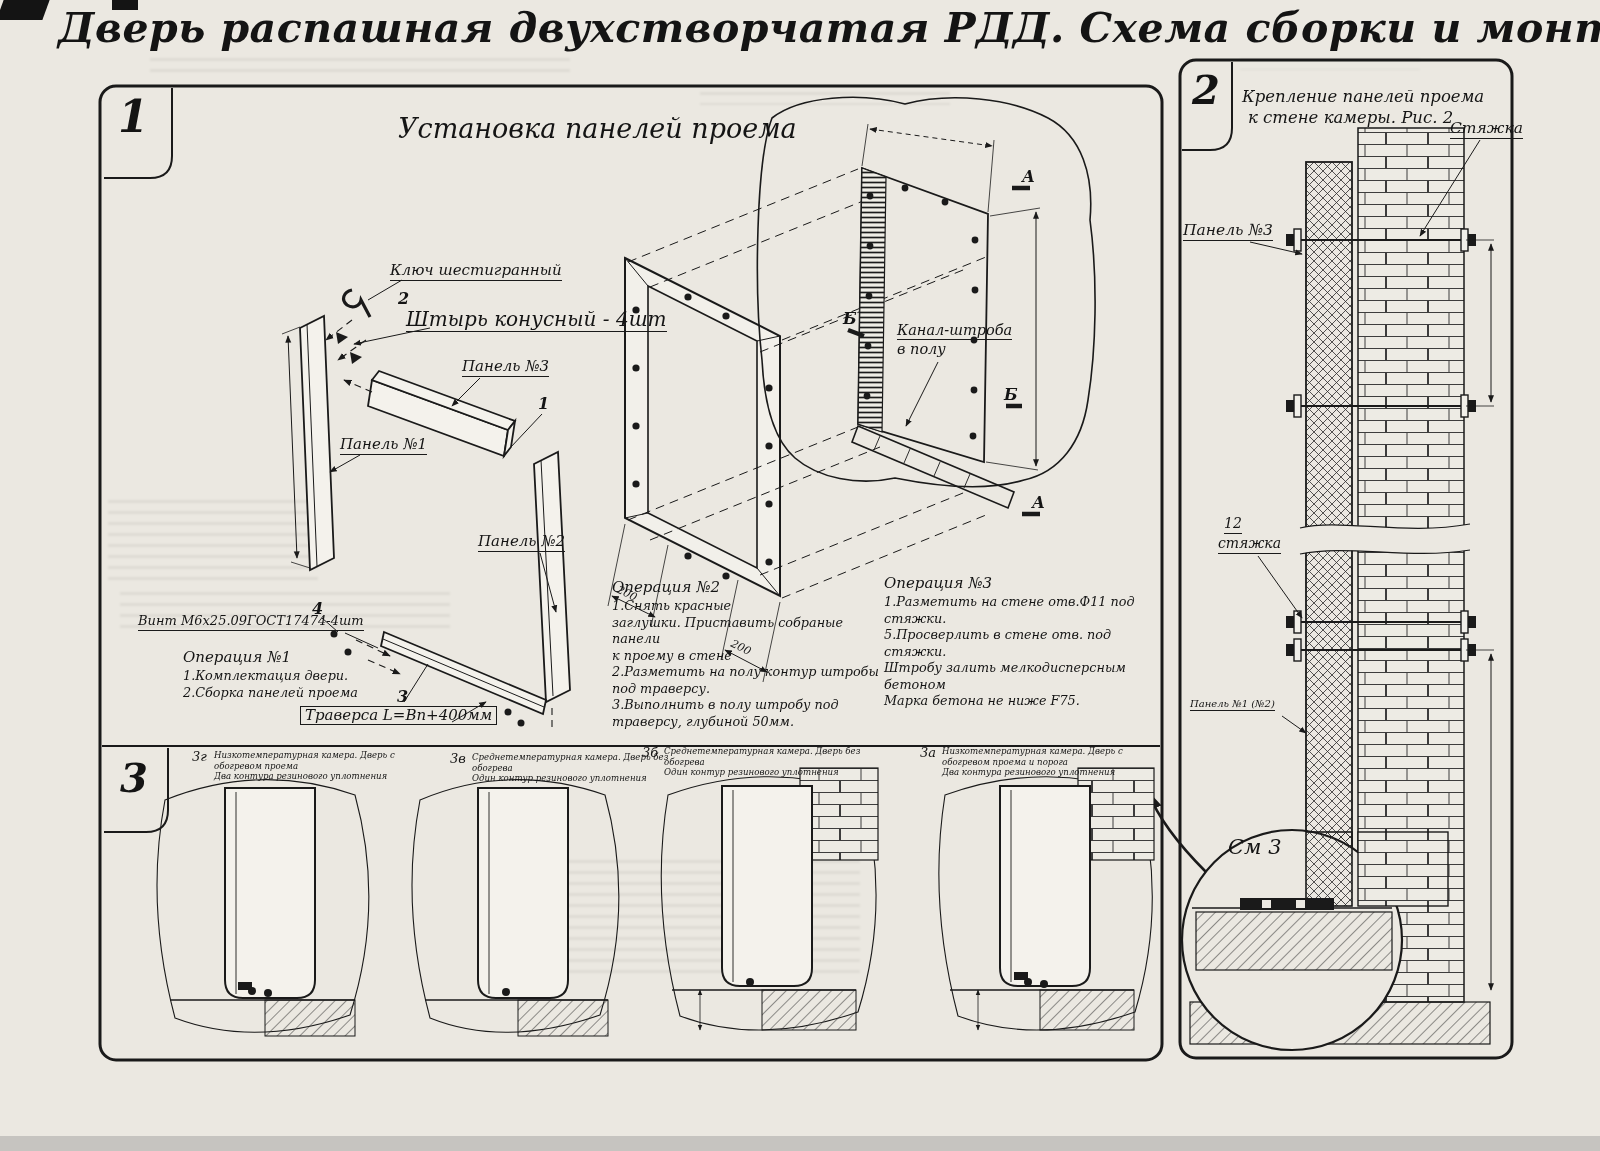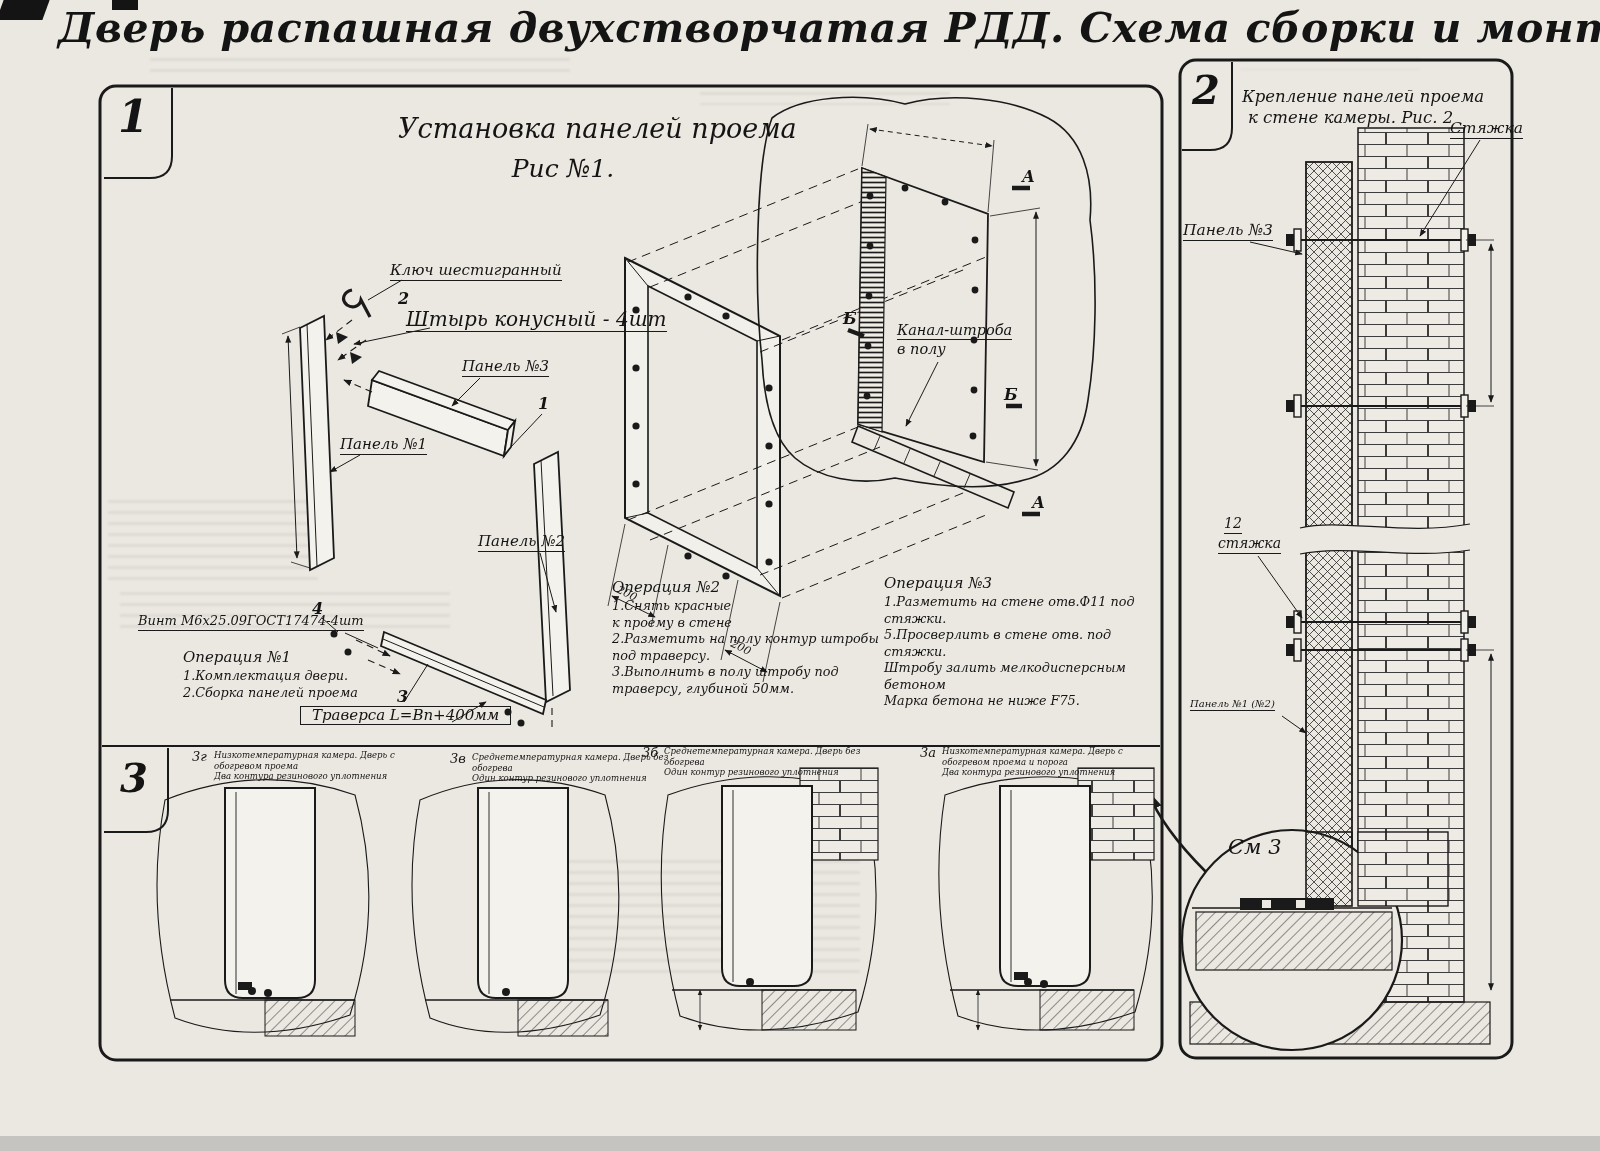--- a/index.html
+++ b/index.html
@@ -2,21 +2,21 @@
 <html><head>
 <meta charset="utf-8">
 <style>
   *{margin:0;padding:0;box-sizing:border-box}
   html,body{background:#b9b7b2}
   .page{position:relative;width:1600px;height:1151px;background:#ebe8e1;overflow:hidden;
         font-family:"DejaVu Serif",serif;color:#141414}
   .lbl{position:absolute;font-style:italic;color:#141414;white-space:nowrap;line-height:1.12;
        font-family:"DejaVu Serif",serif}
   .ul{border-bottom:1.3px solid #1a1a1a;padding-bottom:1px}
-  .boxed{border:1.2px solid #1a1a1a;padding:0 11px}
+  .boxed{border:1.2px solid #1a1a1a;padding:0 4px}
   .sheet-title{left:58px;top:6px;width:1535px;font-size:41px;letter-spacing:.5px;font-weight:600}
   .fig-badge{font-size:44px;font-weight:600}
   .fig1-title{left:398px;top:114px;width:330px;text-align:center;font-size:27px}
   .fig1-title2{left:398px;top:155px;width:330px;text-align:center;font-size:25px}
   .fig2-title{font-size:16.5px}
   .op{position:absolute;font-style:italic}
   .op .t{font-size:15px;margin-bottom:2px}
   .op .l{font-size:12.8px;line-height:16.5px}
   .cap-id{font-size:13px}
   .cap{font-size:8.6px;line-height:10.5px;white-space:normal;width:205px}
@@ -323,21 +323,20 @@
         <rect x="1014" y="972" width="14" height="8" fill="#1a1a1a" stroke="none"></rect>
         <line x1="978" y1="990" x2="978" y2="1030" stroke-width="0.8" marker-start="url(#arr)" marker-end="url(#arr)"></line>
       </g>
     </g>
   </svg>
 
   <div class="lbl sheet-title">Дверь распашная двухстворчатая РДД.  Схема сборки и монтажа №2</div>
 
   <div class="lbl fig-badge" style="left:118px;top:92px">1</div>
   <div class="lbl fig1-title">Установка панелей проема</div>
-  <div class="lbl fig1-title2">Рис №1.</div>
 
   <div class="lbl ul" style="left:390px;top:262px;font-size:15px">Ключ шестигранный</div>
   <div class="lbl callout" style="left:398px;top:290px">2</div>
   <div class="lbl ul" style="left:406px;top:308px;font-size:20px">Штырь конусный - 4шт</div>
   <div class="lbl ul" style="left:462px;top:358px;font-size:15px">Панель №3</div>
   <div class="lbl callout" style="left:538px;top:395px">1</div>
   <div class="lbl ul" style="left:340px;top:436px;font-size:15px">Панель №1</div>
   <div class="lbl ul" style="left:478px;top:533px;font-size:15px">Панель №2</div>
   <div class="lbl callout" style="left:312px;top:600px">4</div>
   <div class="lbl ul" style="left:138px;top:614px;font-size:13px">Винт М6х25.09ГОСТ17474-4шт</div>
@@ -346,20 +345,21 @@
 
   <div class="op" style="left:183px;top:648px">
     <div class="t">Операция №1</div>
     <div class="l">1.Комплектация двери.</div>
     <div class="l">2.Сборка панелей проема</div>
   </div>
 
   <div class="op" style="left:612px;top:578px;width:268px">
     <div class="t">Операция №2</div>
     <div class="l">1.Снять красные</div>
+    <div class="l">заглушки. Приставить собраные панели</div>
     <div class="l">к проему в стене</div>
     <div class="l">2.Разметить на полу контур штробы</div>
     <div class="l">под траверсу.</div>
     <div class="l">3.Выполнить в полу штробу под</div>
     <div class="l">траверсу, глубиной 50мм.</div>
   </div>
 
   <div class="op" style="left:884px;top:574px;width:276px">
     <div class="t">Операция №3</div>
     <div class="l">1.Разметить на стене отв.Ф11 под</div>

